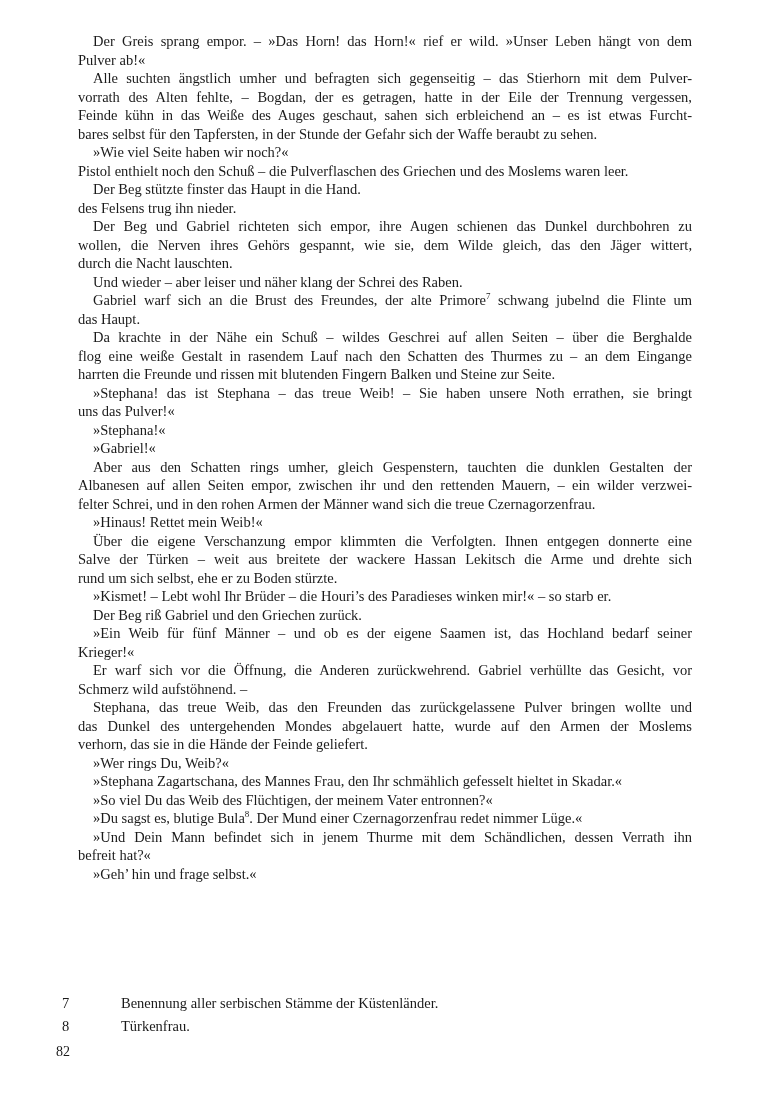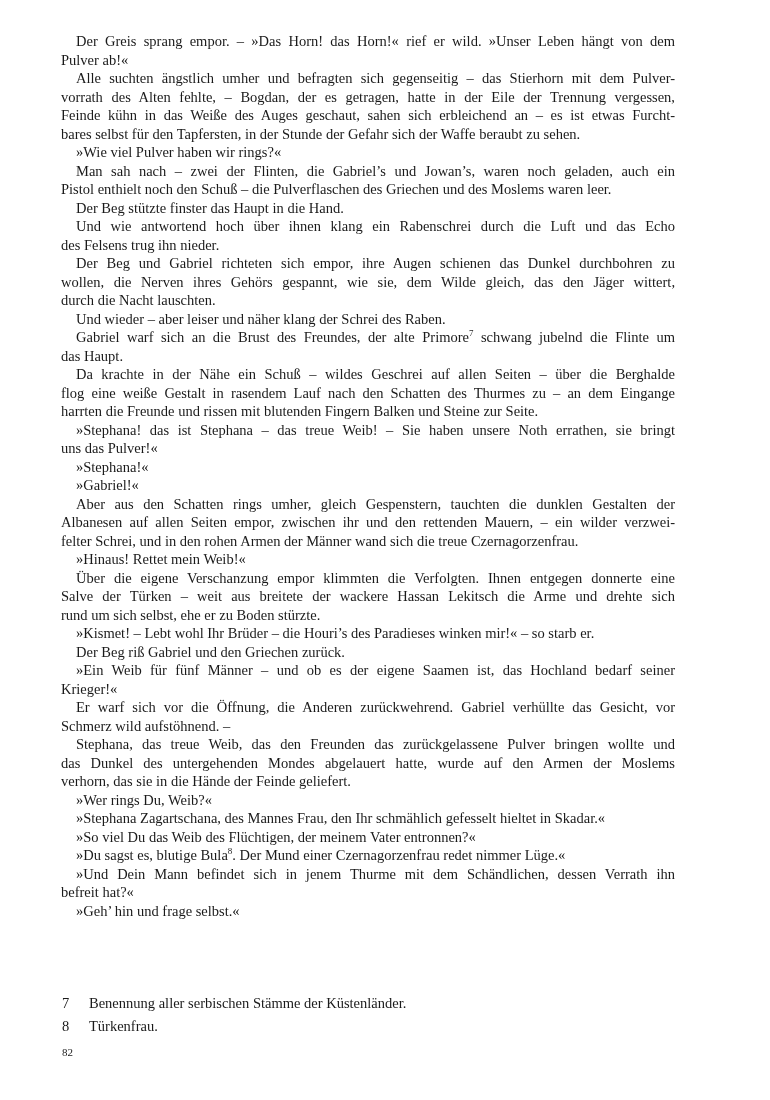--- a/index.html
+++ b/index.html
@@ -12,21 +12,21 @@
     width: 770px;
     height: 1100px;
     background: #ffffff;
     color: #1a1a1a;
     font-family: "Liberation Serif", "DejaVu Serif", serif;
     box-sizing: border-box;
     overflow: hidden;
   }
   .main-text {
     position: absolute;
-    left: 61px;
+    left: 78px;
     top: 32px;
     width: 614px;
     font-size: 14.5px;
     line-height: 18.5px;
   }
   .para {
     margin: 0;
     padding: 0;
   }
   .line {
@@ -60,56 +60,55 @@
   .footnote {
     display: flex;
     margin-bottom: 4px;
   }
   .fn-num {
     flex: none;
     width: 27px;
   }
   .fn-text {
     flex: 1;
+    margin-left: 32px;
   }
   .page-num {
     position: absolute;
-    left: 62px;
+    left: 56px;
     top: 1044px;
-    font-size: 11px;
+    font-size: 14px;
     line-height: 16px;
   }
 </style>
 </head>
 <body>
 
 <div class="page">
   <div class="main-text">
       <div class="para">
         <div class="line first">Der Greis sprang empor. – »Das Horn! das Horn!« rief er wild. »Unser Leben hängt von dem</div>
         <div class="line last">Pulver ab!«</div>
       </div>
       <div class="para">
         <div class="line first">Alle suchten ängstlich umher und befragten sich gegenseitig – das Stierhorn mit dem Pulver-</div>
         <div class="line">vorrath des Alten fehlte, – Bogdan, der es getragen, hatte in der Eile der Trennung vergessen,</div>
         <div class="line">Feinde kühn in das Weiße des Auges geschaut, sahen sich erbleichend an – es ist etwas Furcht-</div>
         <div class="line last">bares selbst für den Tapfersten, in der Stunde der Gefahr sich der Waffe beraubt zu sehen.</div>
       </div>
       <div class="para">
-        <div class="line first last">»Wie viel Pulver haben wir rings?«</div>
+        <div class="line first last">»Wie viel Seite haben wir noch?«</div>
       </div>
       <div class="para">
-        <div class="line first">Man sah nach – zwei der Flinten, die Gabriel’s und Jowan’s, waren noch geladen, auch ein</div>
         <div class="line last">Pistol enthielt noch den Schuß – die Pulverflaschen des Griechen und des Moslems waren leer.</div>
       </div>
       <div class="para">
         <div class="line first last">Der Beg stützte finster das Haupt in die Hand.</div>
       </div>
       <div class="para">
-        <div class="line first">Und wie antwortend hoch über ihnen klang ein Rabenschrei durch die Luft und das Echo</div>
         <div class="line last">des Felsens trug ihn nieder.</div>
       </div>
       <div class="para">
         <div class="line first">Der Beg und Gabriel richteten sich empor, ihre Augen schienen das Dunkel durchbohren zu</div>
         <div class="line">wollen, die Nerven ihres Gehörs gespannt, wie sie, dem Wilde gleich, das den Jäger wittert,</div>
         <div class="line last">durch die Nacht lauschten.</div>
       </div>
       <div class="para">
         <div class="line first last">Und wieder – aber leiser und näher klang der Schrei des Raben.</div>
       </div>

